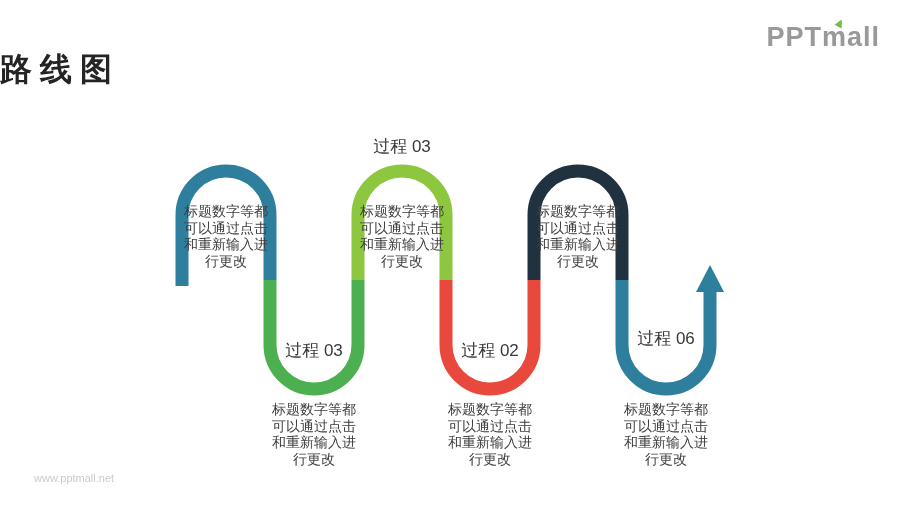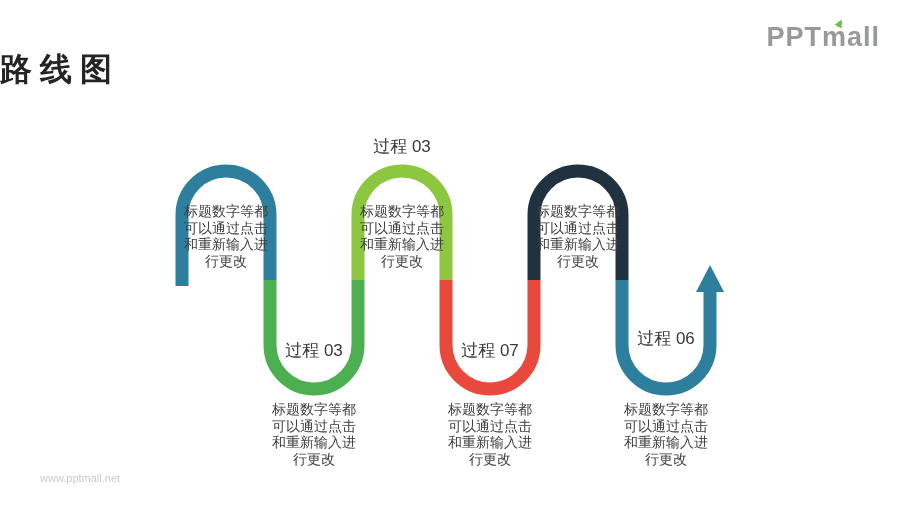--- a/index.html
+++ b/index.html
@@ -42,21 +42,21 @@
     width: 0;
     height: 0;
     border-left: 4px solid transparent;
     border-right: 4px solid transparent;
     border-bottom: 8px solid #6cbe45;
     transform: rotate(28deg);
   }
 
   .watermark {
     position: absolute;
-    left: 40px;
+    left: 34px;
     bottom: 22px;
     font-size: 11px;
     color: #c9cbcd;
   }
 
   svg.route {
     position: absolute;
     left: 0;
     top: 0;
     width: 900px;
@@ -100,21 +100,21 @@
     <path d="M 358 280 L 358 215 A 44 44 0 0 1 446 215 L 446 280" fill="none" stroke-width="13" stroke="#8dc63f"></path>
     <path d="M 446 280 L 446 345 A 44 44 0 0 0 534 345 L 534 280" fill="none" stroke-width="13" stroke="#e8493c"></path>
     <path d="M 534 280 L 534 215 A 44 44 0 0 1 622 215 L 622 280" fill="none" stroke-width="13" stroke="#20323f"></path>
     <path d="M 622 280 L 622 345 A 44 44 0 0 0 710 345 L 710 292" fill="none" stroke-width="13" stroke="#2e7e9e"></path>
     <polygon points="710,265 696,292 724,292" fill="#2e7e9e"></polygon>
   </svg>
 
   <div class="step-label" style="left:337px; top:136px;">过程 03</div>
 
   <div class="step-label" style="left:249px; top:340px;">过程 03</div>
-  <div class="step-label" style="left:425px; top:340px;">过程 07</div>
+  <div class="step-label" style="left:425px; top:340px;">过程 02</div>
   <div class="step-label" style="left:601px; top:328px;">过程 06</div>
 
   <div class="step-desc" style="left:161px; top:203px;">标题数字等都
 可以通过点击
 和重新输入进
 行更改</div>
   <div class="step-desc" style="left:337px; top:203px;">标题数字等都
 可以通过点击
 和重新输入进
 行更改</div>

